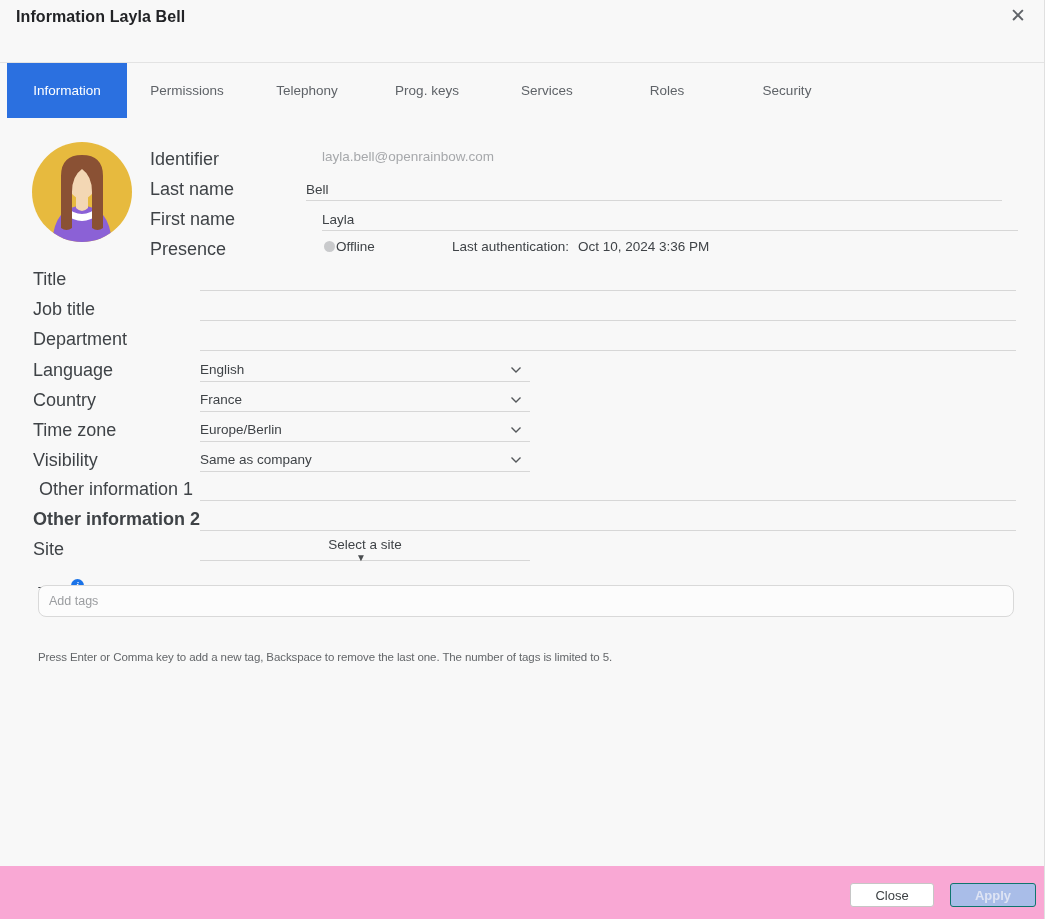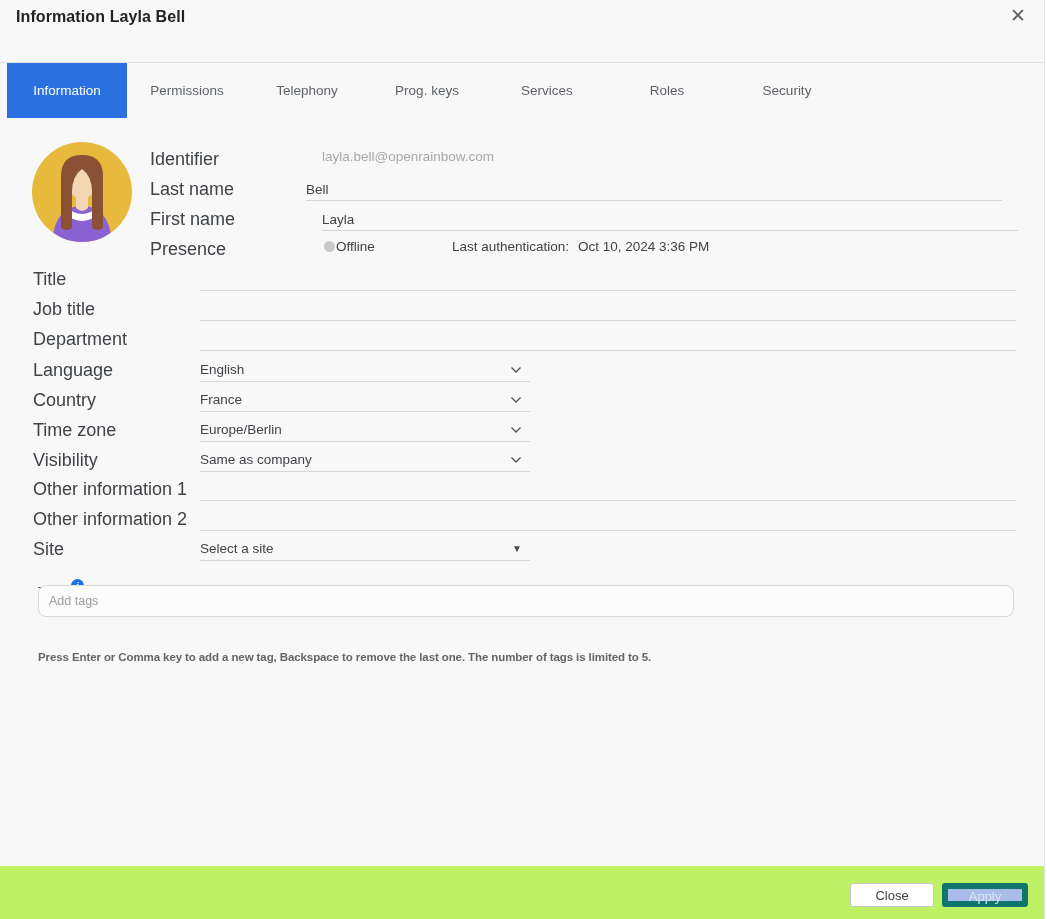--- a/index.html
+++ b/index.html
@@ -93,41 +93,42 @@
   .tags-input {
     position:absolute; left:38px; top:585px; width:976px; height:32px;
     background:#fcfcfc; border:1px solid #d9d9d9; border-radius:8px;
     font-family:"Liberation Sans", sans-serif;
     font-size:12.5px; color:#3f4347; padding:0 10px; outline:none;
   }
   .tags-input::placeholder { color:#9b9da0; }
   .uinput::placeholder { color:#9b9da0; }
   .tags-help {
     position:absolute; left:38px; top:651px;
-    font-size:11.5px; color:#636669; letter-spacing:-.1px;font-weight:bold;
+    font-size:11.5px; color:#636669; letter-spacing:-.1px;
   }
 
   
   .footer {
     position:absolute; left:0; bottom:0; width:100%; height:53px;
-    background:#bef264;
+    background:#f9a8d4;
   }
   .btn {
     position:absolute; top:17px; height:24px;
     font-family:"Liberation Sans", sans-serif;
     font-size:13px; border-radius:3px; cursor:pointer;
   }
   .btn-close {
     right:110px; width:84px;
     background:#ffffff; border:1px solid #c6c6c6; color:#3c4043;
   }
   .btn-apply {
-    right:16px; width:86px;
-    background:#a9bde8; border:6px solid #0f766e; color:#dee4f4;
+    right:8px; width:86px;
+    background:#a9bde8; border:1px solid #0f766e; color:#dee4f4;
     cursor:default;
+    font-weight:bold;
   }
 </style>
 </head>
 <body>
 
 <div class="dialog">
 
   <div class="dlg-title">Information Layla Bell</div>
   <div class="dlg-close">✕</div>
 
@@ -208,28 +209,28 @@
   </div>
 
   <div class="lbl" style="left:33px; top:450px;">Visibility</div>
   <div class="uselect" style="top:448px;">
     <span>Same as company</span>
     <svg class="chev" viewBox="0 0 12 8">
         <path d="M1.5 1.5 L6 6 L10.5 1.5" fill="none" stroke="#55585b" stroke-width="1.4"></path>
       </svg>
   </div>
 
-  <div class="lbl" style="left:33px; top:479px;">Other information 1</div>
+  <div class="lbl" style="left:39px; top:479px;">Other information 1</div>
   <input class="uinput" style="left: 200px; top: 478px; width: 816px;">
 
-  <div class="lbl" style="left:33px; top:509px;">Other information 2</div>
+  <div class="lbl" style="left:33px; top:509px;font-weight:bold;">Other information 2</div>
   <input class="uinput" style="left: 200px; top: 508px; width: 816px;">
 
   <div class="lbl" style="left:33px; top:539px;">Site</div>
-  <div class="uselect" style="top:537px;">
+  <div class="uselect" style="top:537px;flex-direction:column;">
     <span>Select a site</span>
     <span class="caret">▼</span>
   </div>
 
   <div class="tags-label">Tags</div>
   <div class="info-icon">i</div>
   <input class="tags-input" placeholder="Add tags" style="">
   <div class="tags-help">Press Enter or Comma key to add a new tag, Backspace to remove the last one. The number of tags is limited to 5.</div>
 
   <div class="footer">

